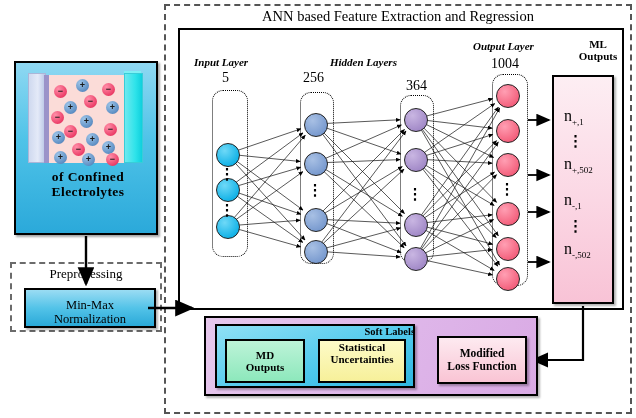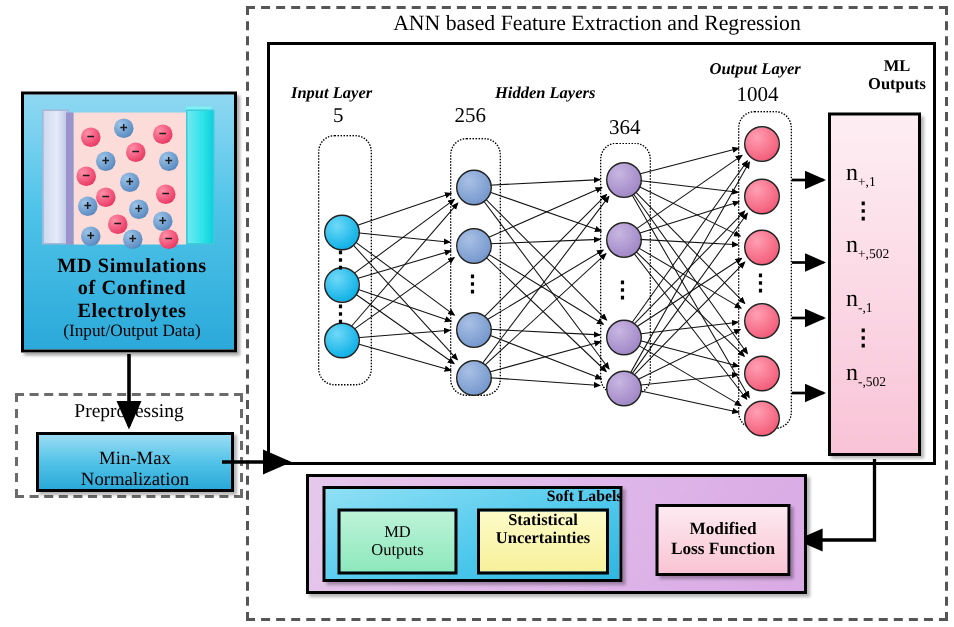--- a/index.html
+++ b/index.html
@@ -85,21 +85,21 @@
   #soft-box{left:215px;top:324px;width:200px;height:64px;
             background:linear-gradient(160deg,#8fe0f5 0%,#4ec8ec 60%,#2fb6e0 100%);
             border:2px solid #000;box-sizing:border-box;
             box-shadow:2px 2px 2px rgba(0,0,0,.3);}
   #soft-title{left:215px;top:326px;width:200px;text-align:right;
               font-weight:bold;font-size:10.5px;}
   #md-out{left:225px;top:339px;width:80px;height:44px;
           background:linear-gradient(180deg,#bdf3d8 0%,#8de8bc 100%);
           border:2px solid #000;box-sizing:border-box;
           display:flex;align-items:center;justify-content:center;text-align:center;
-          font-weight:normal;font-size:11px;line-height:12px;}
+          font-weight:bold;font-size:11px;line-height:12px;}
   #stat-unc{left:318px;top:339px;width:88px;height:44px;
             background:linear-gradient(180deg,#fdfbc8 0%,#f7f09a 100%);
             border:2px solid #000;box-sizing:border-box;
             display:flex;align-items:flex-start;justify-content:center;text-align:center;
             font-weight:bold;font-size:11px;line-height:12px;}
   #loss-fn{left:437px;top:336px;width:90px;height:48px;
            background:linear-gradient(180deg,#fdeaf0 0%,#f9c4d4 100%);
            border:2px solid #000;box-sizing:border-box;
            display:flex;align-items:center;justify-content:center;text-align:center;
            font-weight:bold;font-size:11.5px;line-height:13px;
@@ -132,25 +132,23 @@
     <div class="ion pos" style="left:28px;top:62px">+</div>
     <div class="ion pos" style="left:62px;top:64px">+</div>
     <div class="ion neg" style="left:48px;top:74px">−</div>
     <div class="ion pos" style="left:78px;top:72px">+</div>
     <div class="ion neg" style="left:82px;top:84px">−</div>
     <div class="ion pos" style="left:30px;top:82px">+</div>
     <div class="ion pos" style="left:58px;top:84px">+</div>
   </div>
 
   <div id="md-label">
-    <div>MD Simulations</div>
     <div>of Confined</div>
     <div>Electrolytes</div>
   </div>
-  <div id="md-sub">(Input/Output Data)</div>
 </div>
 
 <div class="abs" id="prep-dash"></div>
 <div class="abs" id="prep-title">Preprocessing</div>
 <div class="abs" id="minmax">
   <div>
     <div>Min-Max</div>
     <div>Normalization</div>
   </div>
 </div>

